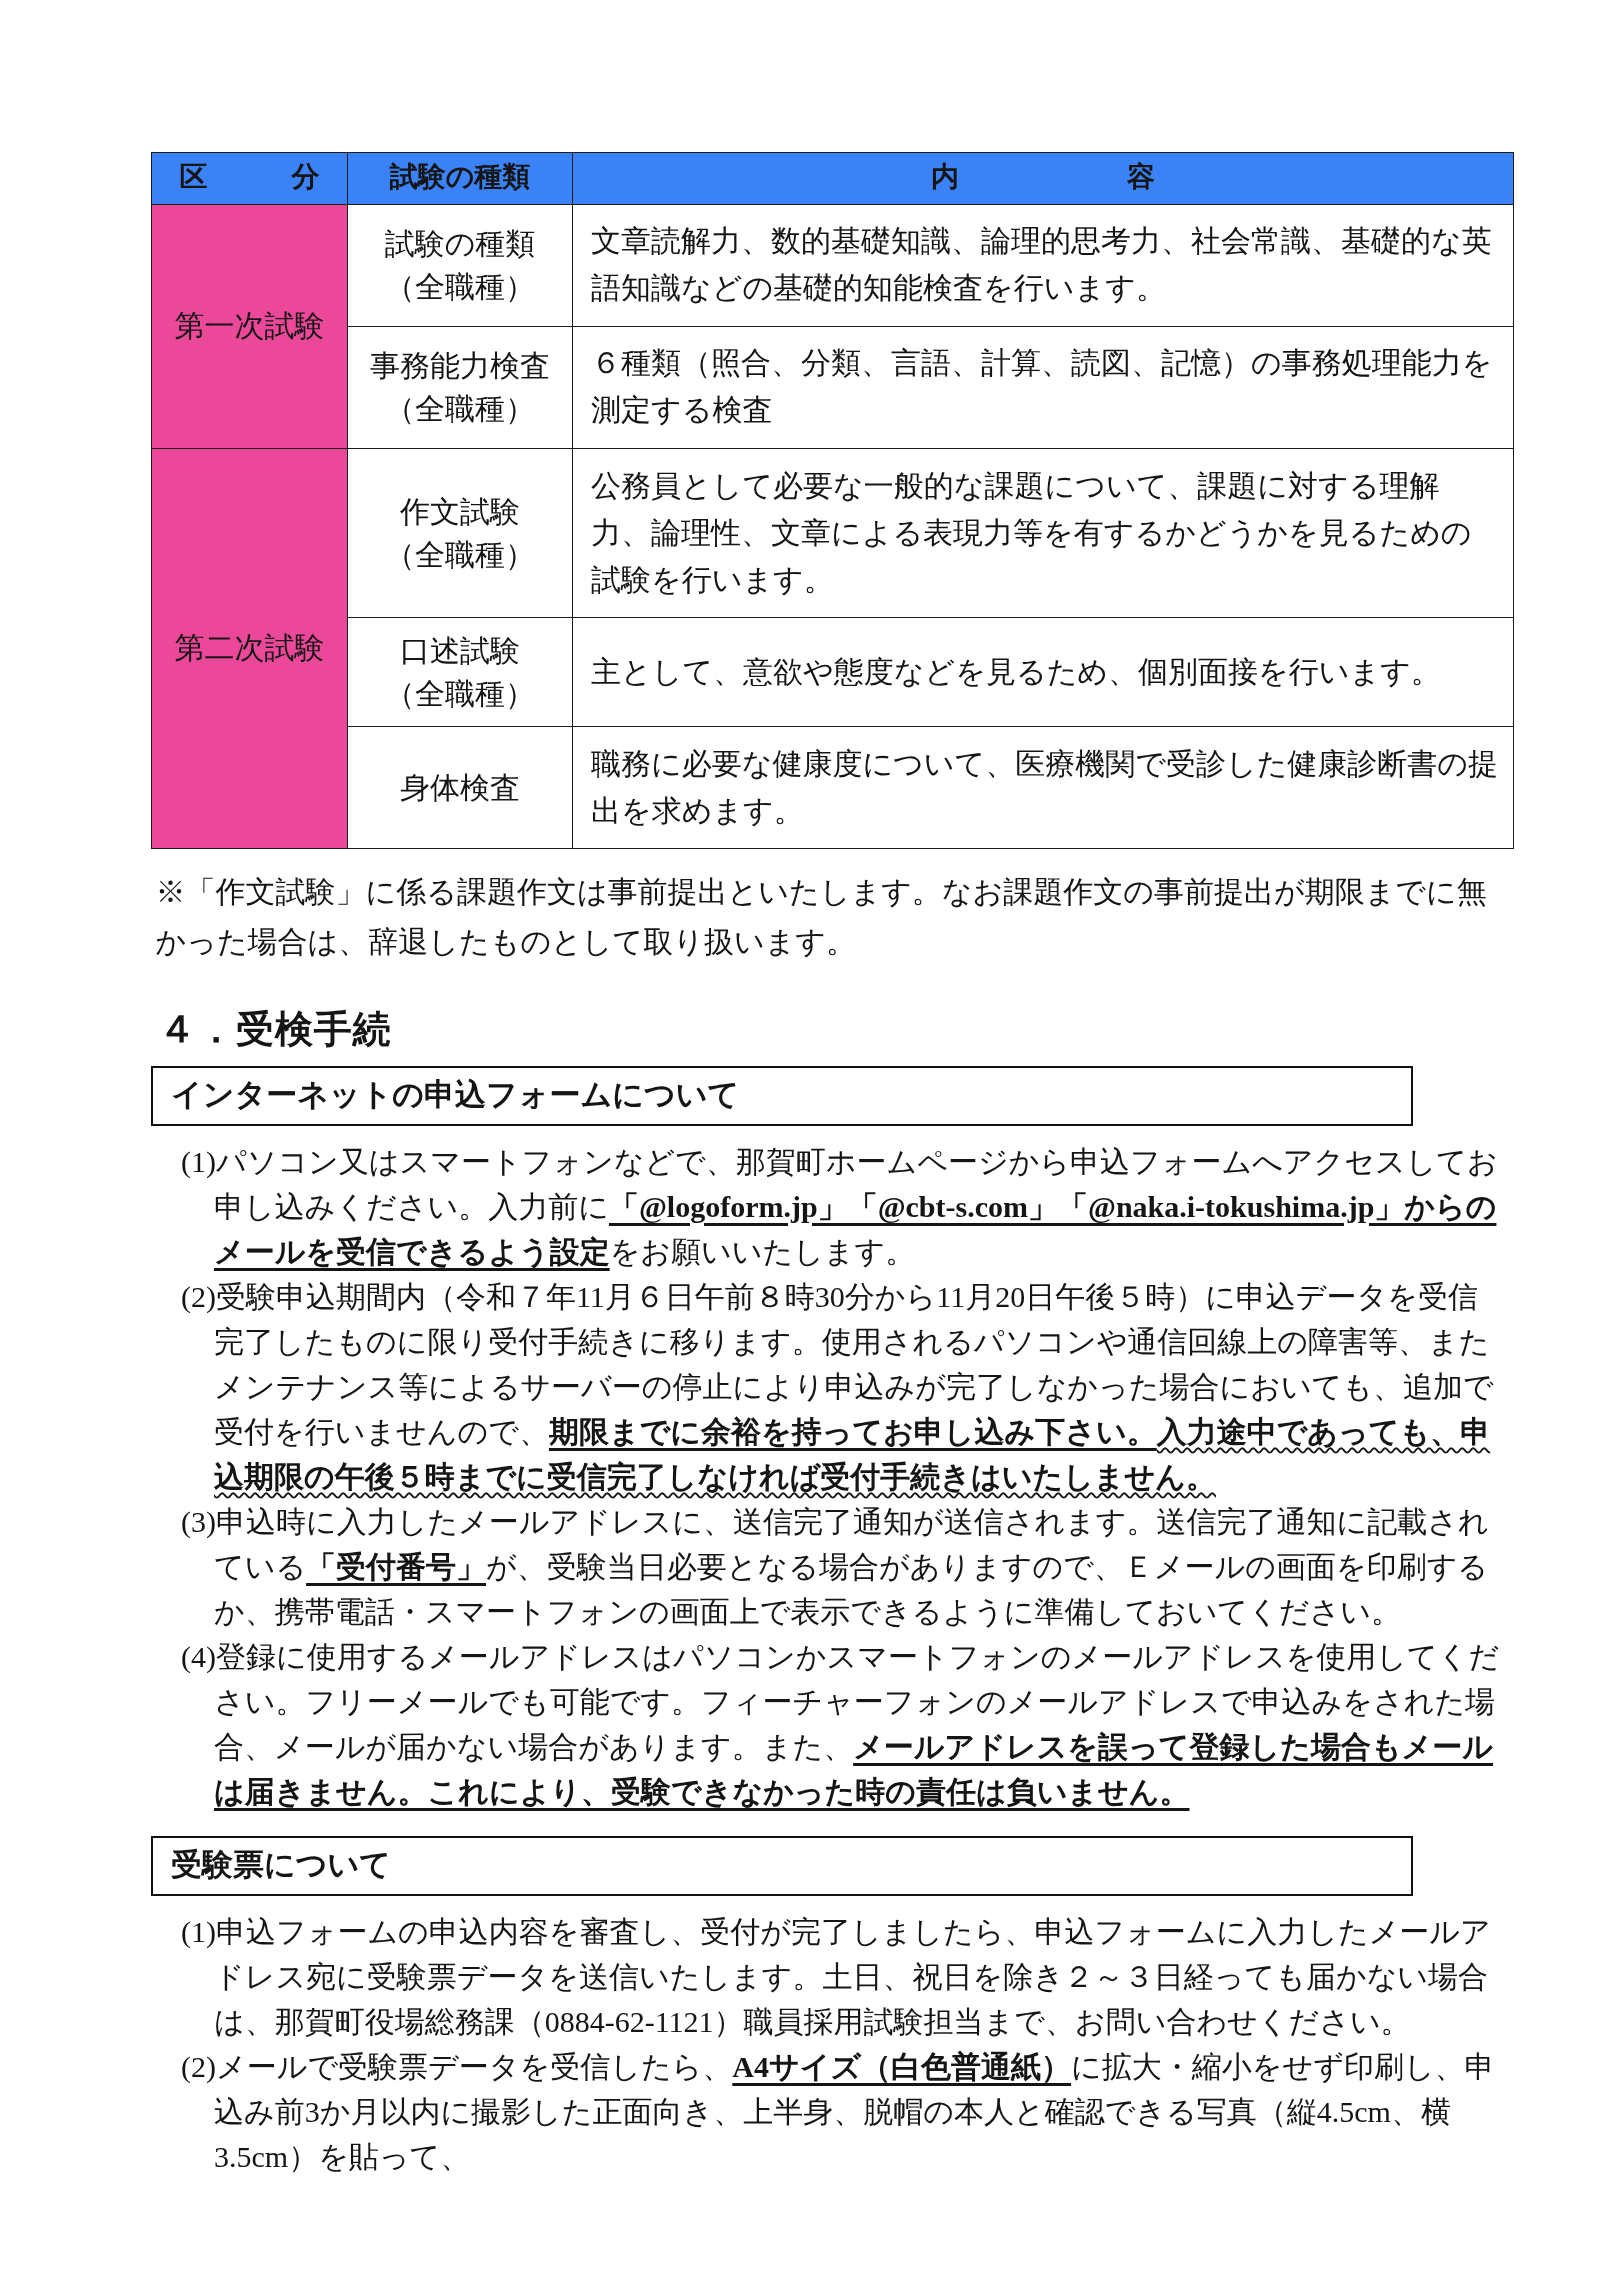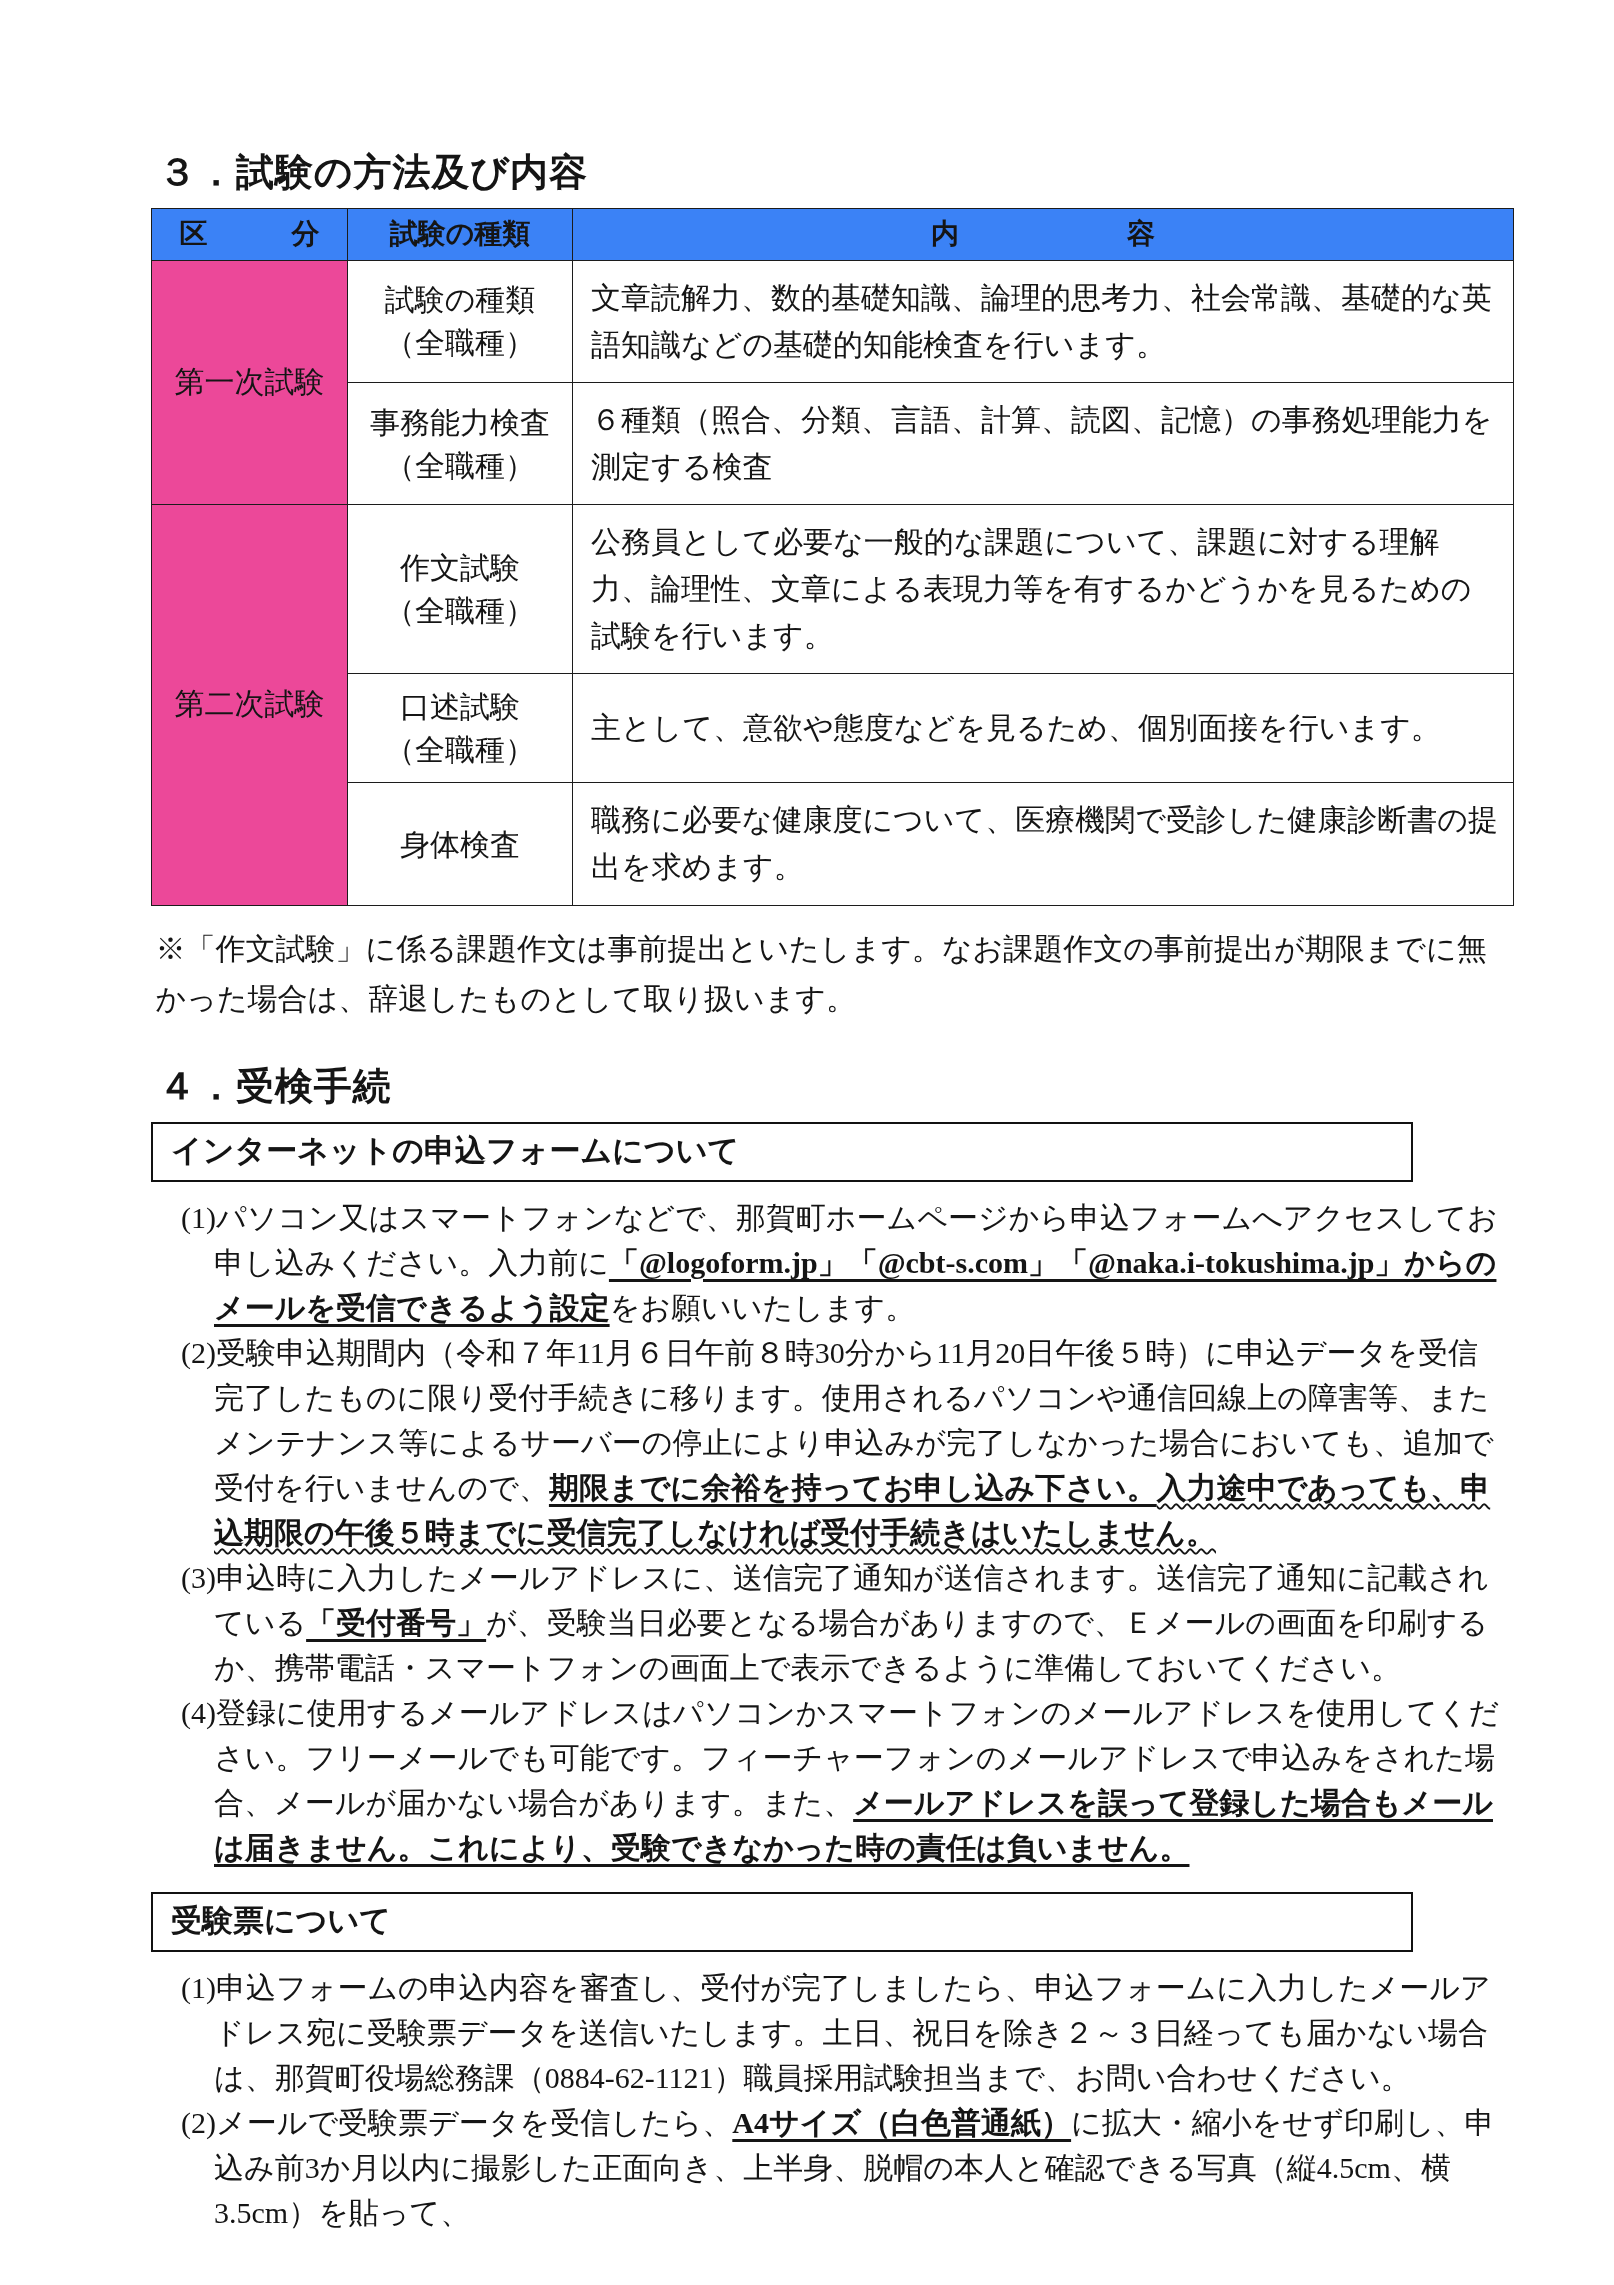--- a/index.html
+++ b/index.html
@@ -106,21 +106,20 @@
     text-decoration-thickness:1.8px;
     text-underline-offset:4.5px;
   }
   .gothic{font-family:"Liberation Sans","DejaVu Sans",sans-serif;}
 </style>
 </head>
 <body>
 
 <div class="page">
 
-  <h1 class="sec-head">３．試験の方法及び内容</h1>
 
   <table class="exam">
     <colgroup>
         <col class="c1">
         <col class="c2">
         <col class="c3">
       </colgroup>
     <thead>
       <tr>
         <th>区　　　分</th>

